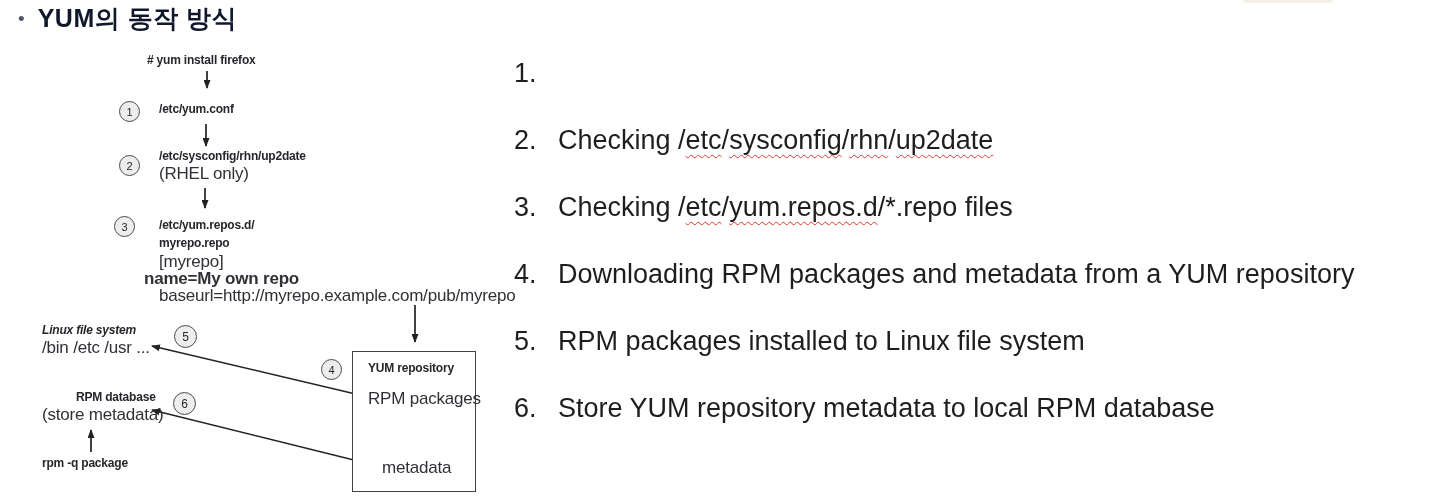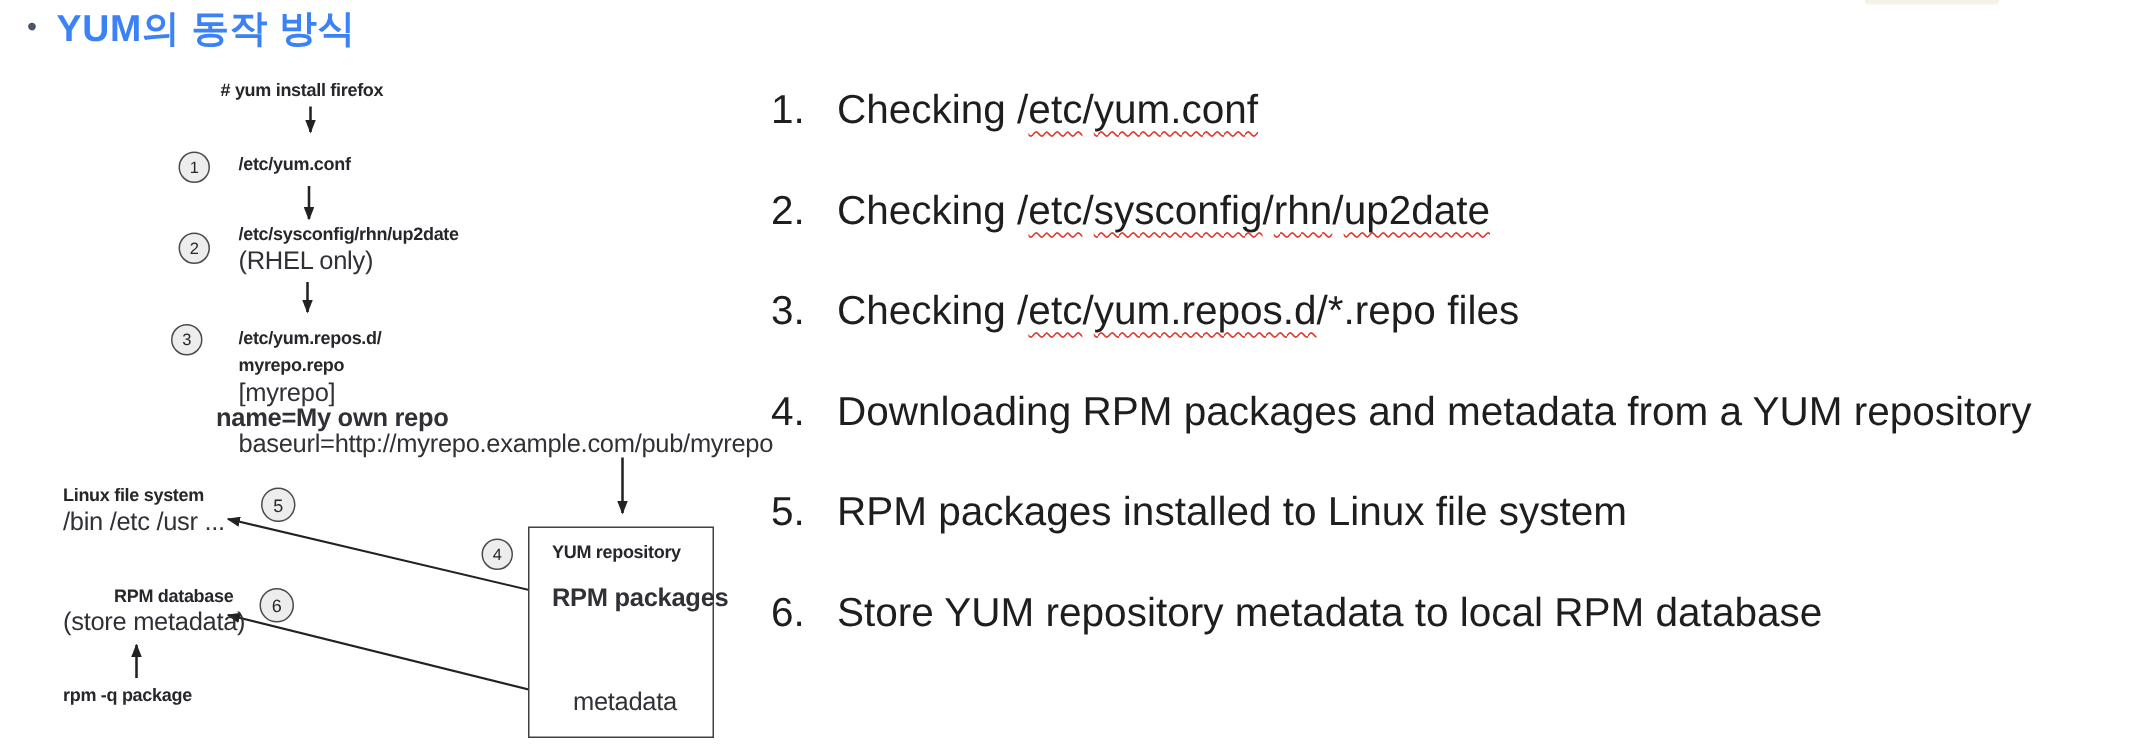--- a/index.html
+++ b/index.html
@@ -3,21 +3,21 @@
 <meta charset="utf-8">
 <style>
   html,body{margin:0;padding:0;background:#fff;}
   .slide{position:relative;width:1429px;height:502px;background:#ffffff;overflow:hidden;
          font-family:"Liberation Sans",sans-serif;}
   .tr-artifact{position:absolute;left:1243px;top:0;width:90px;height:3px;background:#f6f1e8;border-radius:0 0 3px 3px;}
 
   
   .title-row{position:absolute;left:18px;top:2px;display:flex;align-items:center;gap:13px;}
   .bullet{color:#4b5569;font-size:19px;line-height:30px;}
-  .title{margin:0;font-size:25px;font-weight:600;color:#3b82f6;letter-spacing:0.5px;
+  .title{margin:0;font-size:25px;font-weight:600;color:#0f172a;letter-spacing:0.5px;
          font-family:"Liberation Sans",sans-serif;}
 
   
   .d{position:absolute;color:#26272b;letter-spacing:-0.2px;white-space:nowrap;}
   .db{font-weight:700;font-size:12px;line-height:15px;}
   .dr{font-weight:400;font-size:17px;line-height:15px;color:#303136;}
   .circ{position:absolute;box-sizing:border-box;border:1.4px solid #4b4b4b;border-radius:50%;
         background:#ecedec;color:#26272b;display:flex;align-items:center;justify-content:center;
         font-size:11px;font-weight:400;}
   .c21{width:21px;height:21px;}
@@ -75,37 +75,36 @@
     <div class="circ c21" style="left:114px;top:216px;">3</div>
     <div class="d db" style="left:159px;top:218px;">/etc/yum.repos.d/</div>
     <div class="d db" style="left:159px;top:236px;">myrepo.repo</div>
     <div class="d dr" style="left:159px;top:254px;">[myrepo]</div>
     <div class="d dr" style="left:144px;top:271px;font-weight:bold;">name=My own repo</div>
     <div class="d dr" style="left:159px;top:288px;">baseurl=http://myrepo.example.com/pub/myrepo</div>
 
     <div class="repo-box"></div>
     <div class="circ c21" style="left:321px;top:359px;">4</div>
     <div class="d db" style="left:368px;top:361px;">YUM repository</div>
-    <div class="d dr" style="left:368px;top:391px;font-weight:bold;">RPM packages</div>
+    <div class="d dr" style="left:368px;top:391px;">RPM packages</div>
     <div class="d dr" style="left:382px;top:460px;">metadata</div>
 
-    <div class="d db" style="left:42px;top:323px;">Linux file system</div>
+    <div class="d db" style="left:42px;top:323px;font-style:italic;">Linux file system</div>
     <div class="d dr" style="left:42px;top:340px;">/bin /etc /usr ...</div>
     <div class="circ c23" style="left:174px;top:325px;">5</div>
 
     <div class="d db" style="left:42px;top:390px;margin-left:34px;">RPM database</div>
     <div class="d dr" style="left:42px;top:407px;">(store metadata)</div>
     <div class="circ c23" style="left:173px;top:392px;">6</div>
     <div class="d db" style="left:42px;top:456px;">rpm -q package</div>
   </div>
 
   <div class="steps">
       <div class="step-item" style="top: 8px;">
         <span class="step-num">1.</span>
-        <span class="step-text"><span>Checking /</span><span class="sp">etc</span><span>/</span><span class="sp">yum.conf</span></span>
       </div>
       <div class="step-item" style="top: 75px;">
         <span class="step-num">2.</span>
         <span class="step-text"><span>Checking /</span><span class="sp">etc</span><span>/</span><span class="sp">sysconfig</span><span>/</span><span class="sp">rhn</span><span>/</span><span class="sp">up2date</span></span>
       </div>
       <div class="step-item" style="top: 142px;">
         <span class="step-num">3.</span>
         <span class="step-text"><span>Checking /</span><span class="sp">etc</span><span>/</span><span class="sp">yum.repos.d</span><span>/*.repo files</span></span>
       </div>
       <div class="step-item" style="top: 209px;">

